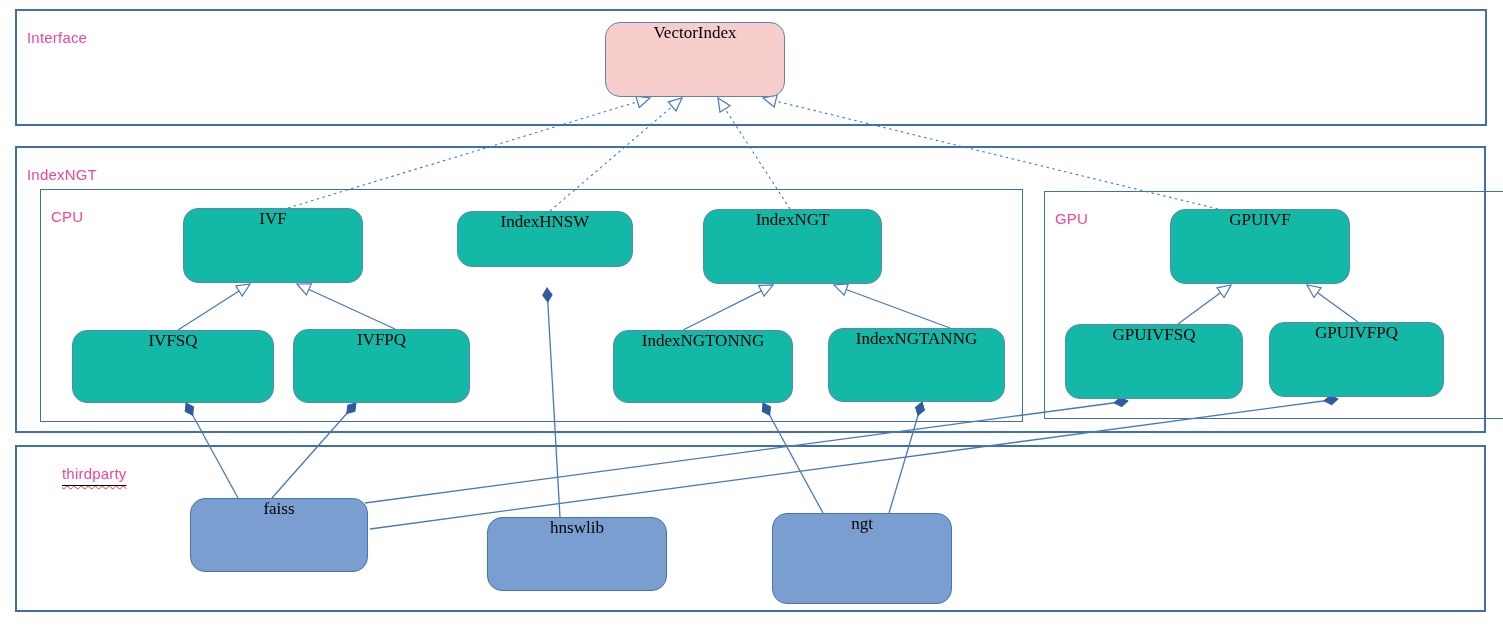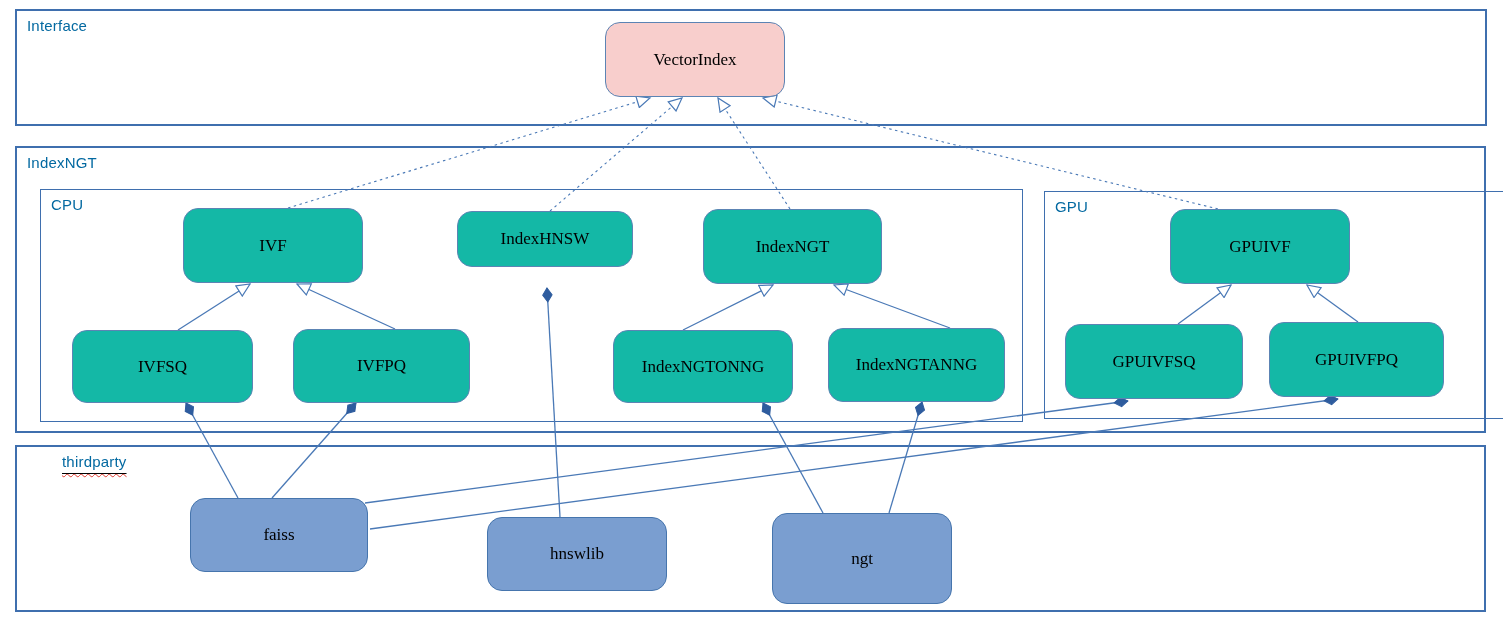--- a/index.html
+++ b/index.html
@@ -14,23 +14,23 @@
   .container{
     position:absolute;
     border:2px solid #3f6fae;
     background:transparent;
     box-sizing:border-box;
     z-index:1;
   }
   .container.inner{border-width:1.5px;z-index:1;}
   .clabel{
     position:absolute;
-    left:10px;top:6px;
+    left:10px;top:18px;
     font-size:15px;
-    color:#0369a1;
+    color:#ec4899;
     letter-spacing:.2px;
   }
   .wavy-outer{
     text-decoration:underline wavy #e03a2f;
     text-decoration-thickness:1px;
     text-underline-offset:6px;
     margin-left:35px;
   }
   .wavy-outer .solid-underline{
     text-decoration:underline solid #000000;
@@ -39,21 +39,21 @@
   
   svg.edges{position:absolute;left:0;top:0;z-index:2;}
   .edge{stroke:#4a79b6;stroke-width:1.3;fill:none;}
   .edge.dashed{stroke-width:1.1;stroke-dasharray:2.5 3.5;}
   
   .node{
     position:absolute;
     box-sizing:border-box;
     border:1.5px solid #5c84b4;
     border-radius:15px;
-    display:flex;align-items:center;justify-content:center;
+    display:flex;align-items:flex-start;justify-content:center;
     font-family:"Liberation Serif",serif;
     font-size:17px;color:#000000;
     z-index:3;
   }
   .node.cls{background:#14b8a6;}
   .node.iface{background:#f8cecc;}
   .node.lib{background:#7a9ed0;border-color:#4675ad;}
 </style>
 </head>
 <body>
@@ -111,21 +111,21 @@
     <span class="clabel wavy-outer"><span class="solid-underline">thirdparty</span></span>
   </div>
 
   <div class="node iface" style="left:605px;top:22px;width:180px;height:75px">
     <span>VectorIndex</span>
   </div>
 
   <div class="node cls" style="left:183px;top:208px;width:180px;height:75px">
     <span>IVF</span>
   </div>
-  <div class="node cls" style="left:72px;top:330px;width:181px;height:73px">
+  <div class="node cls" style="left:72px;top:330px;width:202px;height:73px">
     <span>IVFSQ</span>
   </div>
   <div class="node cls" style="left:293px;top:329px;width:177px;height:74px">
     <span>IVFPQ</span>
   </div>
   <div class="node cls" style="left:457px;top:211px;width:176px;height:56px">
     <span>IndexHNSW</span>
   </div>
   <div class="node cls" style="left:703px;top:209px;width:179px;height:75px">
     <span>IndexNGT</span>

